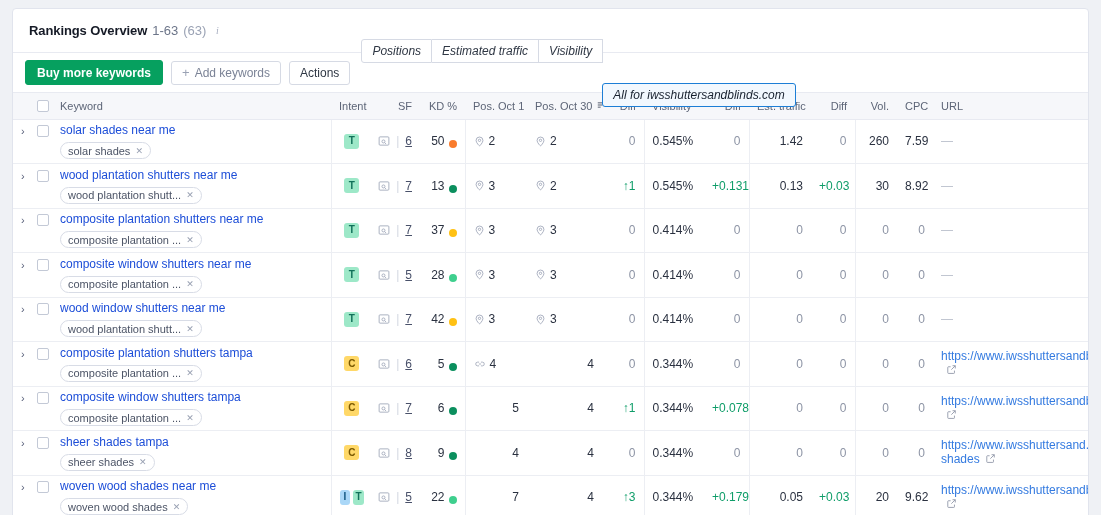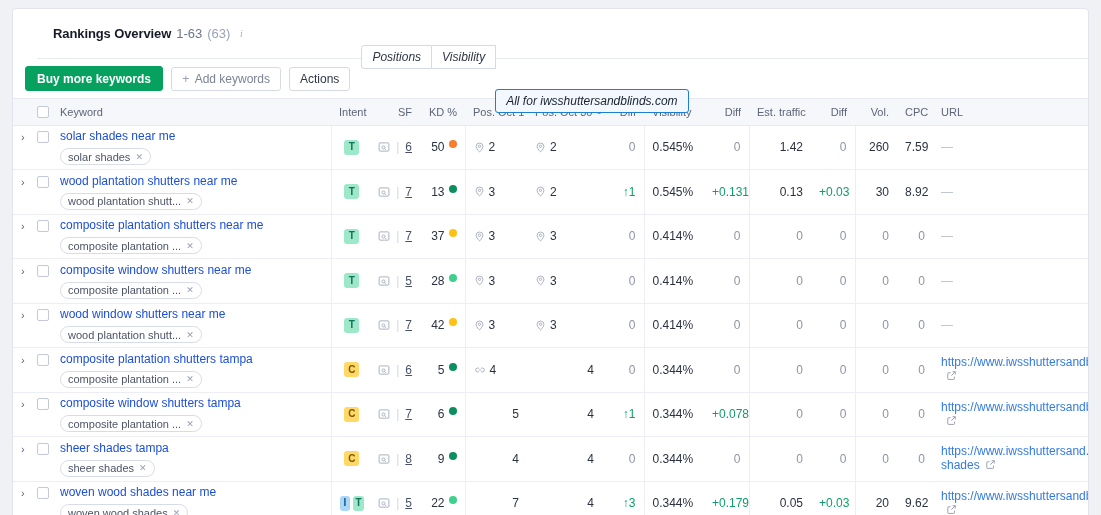--- a/index.html
+++ b/index.html
@@ -22,26 +22,25 @@
     border: 1px solid #e1e4ed;
     border-radius: 4px;
     width: 1077px;
     height: 512px;
     overflow: hidden;
     position: relative;
   }
 
   
   .card-head {
-    height: 50px;
+    height: 44px;
     display: flex;
     align-items: center;
     padding: 0 16px;
     border-bottom: 1px solid #e8eaf1;
-    margin-left: 24px;
   }
   .title-wrap { display: flex; align-items: baseline; gap: 5px; }
   .title { font-weight: bold; font-size: 13px; color: #151a26; letter-spacing: -0.1px; }
   .title-range { font-size: 13px; color: #6c7589; }
   .title-count { font-size: 13px; color: #9aa2b4; }
   .info-i {
     width: 12px; height: 12px; display: inline-flex;
     align-items: center; justify-content: center;
     color: #a7aec0; font-size: 10px; font-style: italic;
     font-family: "Liberation Serif", serif;
@@ -163,21 +162,21 @@
   }
   .ibadge.T { background: #9de8c8; color: #12715a; }
   .ibadge.C { background: #ffd868; color: #7a5800; }
   .ibadge.I { background: #aad7f7; color: #13567f; }
 
   .sf-wrap { display: flex; align-items: center; justify-content: flex-end; gap: 6px; }
   .sf-ico { color:#9aa2b4; display:inline-flex; }
   .sf-sep { color: #d3d7e1; }
   .sf-num { color: #49516a; text-decoration: underline; cursor: pointer; }
 
-  .kd-wrap { display: flex; align-items: flex-start; justify-content: flex-end; gap: 4px; }
+  .kd-wrap { display: flex; align-items: flex-end; justify-content: flex-end; gap: 4px; }
   .kd-dot { width: 8px; height: 8px; border-radius: 50%; display:inline-block; }
 
   .pos-wrap { display:flex; align-items:center; gap:4px; }
   .pos-ico { color:#9aa2b4; display:inline-flex; }
 
   .diff-up { color: #0f9d69; }
   .diff-zero { color: #8d94a5; }
   .zero { color: #8d94a5; }
   .dash { color: #b9bfcc; }
 
@@ -205,20 +204,23 @@
     <div class="toolbar">
       <div class="btn btn-primary">Buy more keywords</div>
       <div class="btn btn-add">
         <span class="plus">+</span>
         <span>Add keywords</span>
       </div>
       <div class="btn">Actions</div>
       <div class="seg-group" id="segGroup">
           <div class="seg">
             <span>Positions</span>
+          </div>
+          <div class="seg">
+            <span>Estimated traffic</span>
           </div>
           <div class="seg">
             <span>Visibility</span>
           </div>
           <div class="seg active">
             <span>All for iwsshuttersandblinds.com</span>
           </div>
         </div>
     </div>
 

